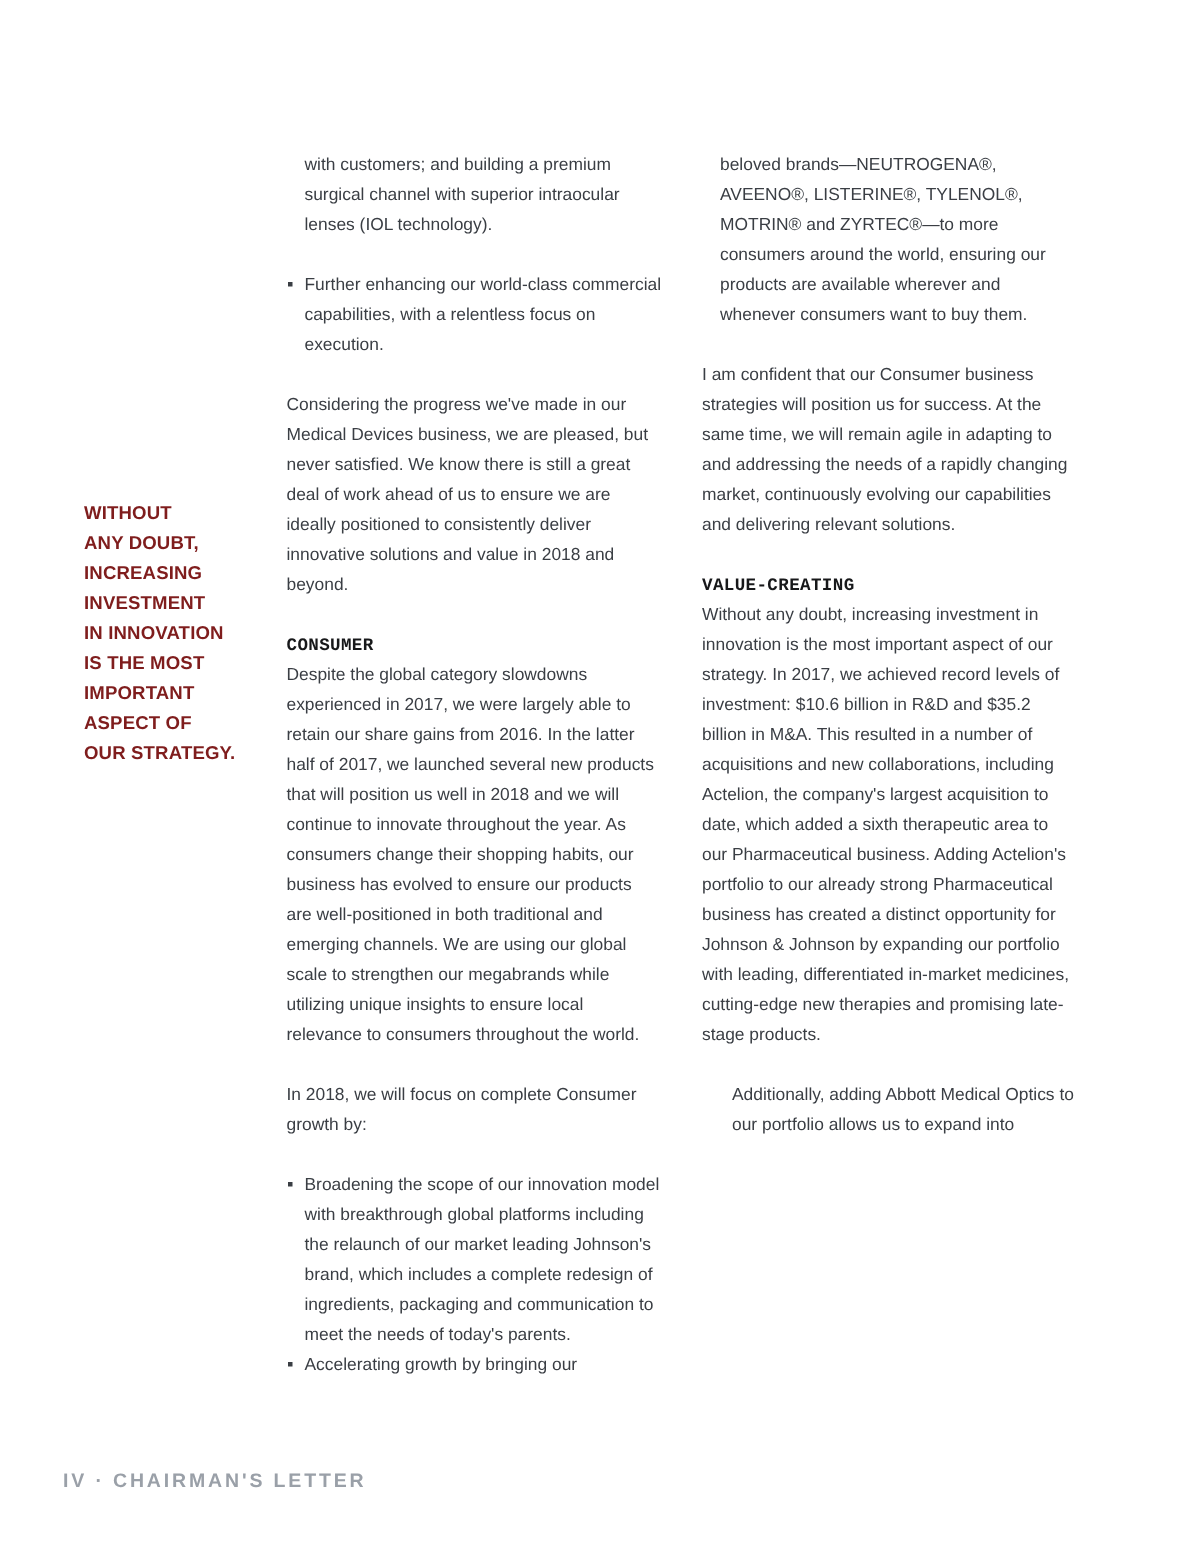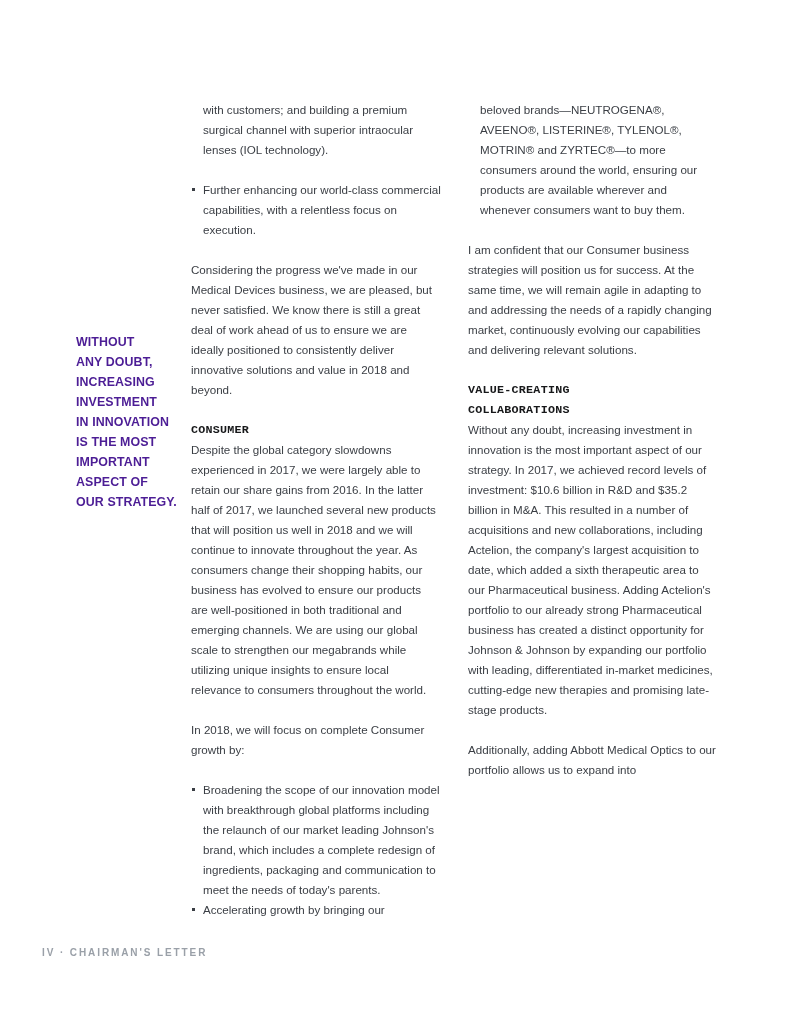--- a/index.html
+++ b/index.html
@@ -24,23 +24,22 @@
   
   .pullquote {
     position: absolute;
     left: 56px;
     top: 332px;
     width: 130px;
     font-size: 12.4px;
     font-weight: bold;
     line-height: 20px;
     letter-spacing: 0.1px;
-    color: #4c1d95;
+    color: #7f1d1d;
     text-transform: uppercase;
-    margin-left: 20px;
   }
   .pullquote .pq-line {
     display: block;
     white-space: nowrap;
   }
 
   
   .col {
     position: absolute;
     top: 100px;
@@ -48,21 +47,21 @@
     font-size: 11.6px;
     line-height: 20px;
     color: #3a3e44;
   }
   .col-left  { left: 191px; }
   .col-right { left: 468px; }
 
   .col p {
     margin: 0 0 20px 0;
   }
-  .col p.tight { margin-bottom: 0; }
+  .col p.tight { margin-bottom: 0; margin-left: 20px; }
 
   
   .bullet-cont {
     margin: 0 0 12px 0;
     padding-left: 12px;
   }
 
   ul.bullets {
     list-style: none;
     margin: 0 0 20px 0;
@@ -93,22 +92,22 @@
     letter-spacing: 0.25px;
     color: #17181a;
     text-transform: uppercase;
     font-family: Liberation Mono, monospace;
   }
 
   
   .footer {
     position: absolute;
     left: 42px;
-    top: 947px;
-    font-size: 10px;
+    top: 979px;
+    font-size: 13px;
     font-weight: bold;
     letter-spacing: 1.9px;
     color: #9aa0a8;
     text-transform: uppercase;
     white-space: nowrap;
   }
 </style>
 </head>
 <body>
 
@@ -150,21 +149,20 @@
   </div>
 
   <div class="col col-right">
 
     <p class="bullet-cont">beloved brands—NEUTROGENA®, AVEENO®, LISTERINE®, TYLENOL®, MOTRIN® and ZYRTEC®—to more consumers around the world, ensuring our products are available wherever and whenever consumers want to buy them.</p>
 
 
     <p>I am confident that our Consumer business strategies will position us for success. At the same time, we will remain agile in adapting to and addressing the needs of a rapidly changing market, continuously evolving our capabilities and delivering relevant solutions.</p>
 
     <h2 class="section-head">VALUE-CREATING</h2>
-    <h2 class="section-head">COLLABORATIONS</h2>
 
     <p>Without any doubt, increasing investment in innovation is the most important aspect of our strategy. In 2017, we achieved record levels of investment: $10.6 billion in R&amp;D and $35.2 billion in M&amp;A. This resulted in a number of acquisitions and new collaborations, including Actelion, the company's largest acquisition to date, which added a sixth therapeutic area to our Pharmaceutical business. Adding Actelion's portfolio to our already strong Pharmaceutical business has created a distinct opportunity for Johnson &amp; Johnson by expanding our portfolio with leading, differentiated in-market medicines, cutting-edge new therapies and promising late-stage products.</p>
 
     <p class="tight">Additionally, adding Abbott Medical Optics to our portfolio allows us to expand into</p>
 
   </div>
 
   <div class="footer">IV · CHAIRMAN'S LETTER</div>
 
 </div>

